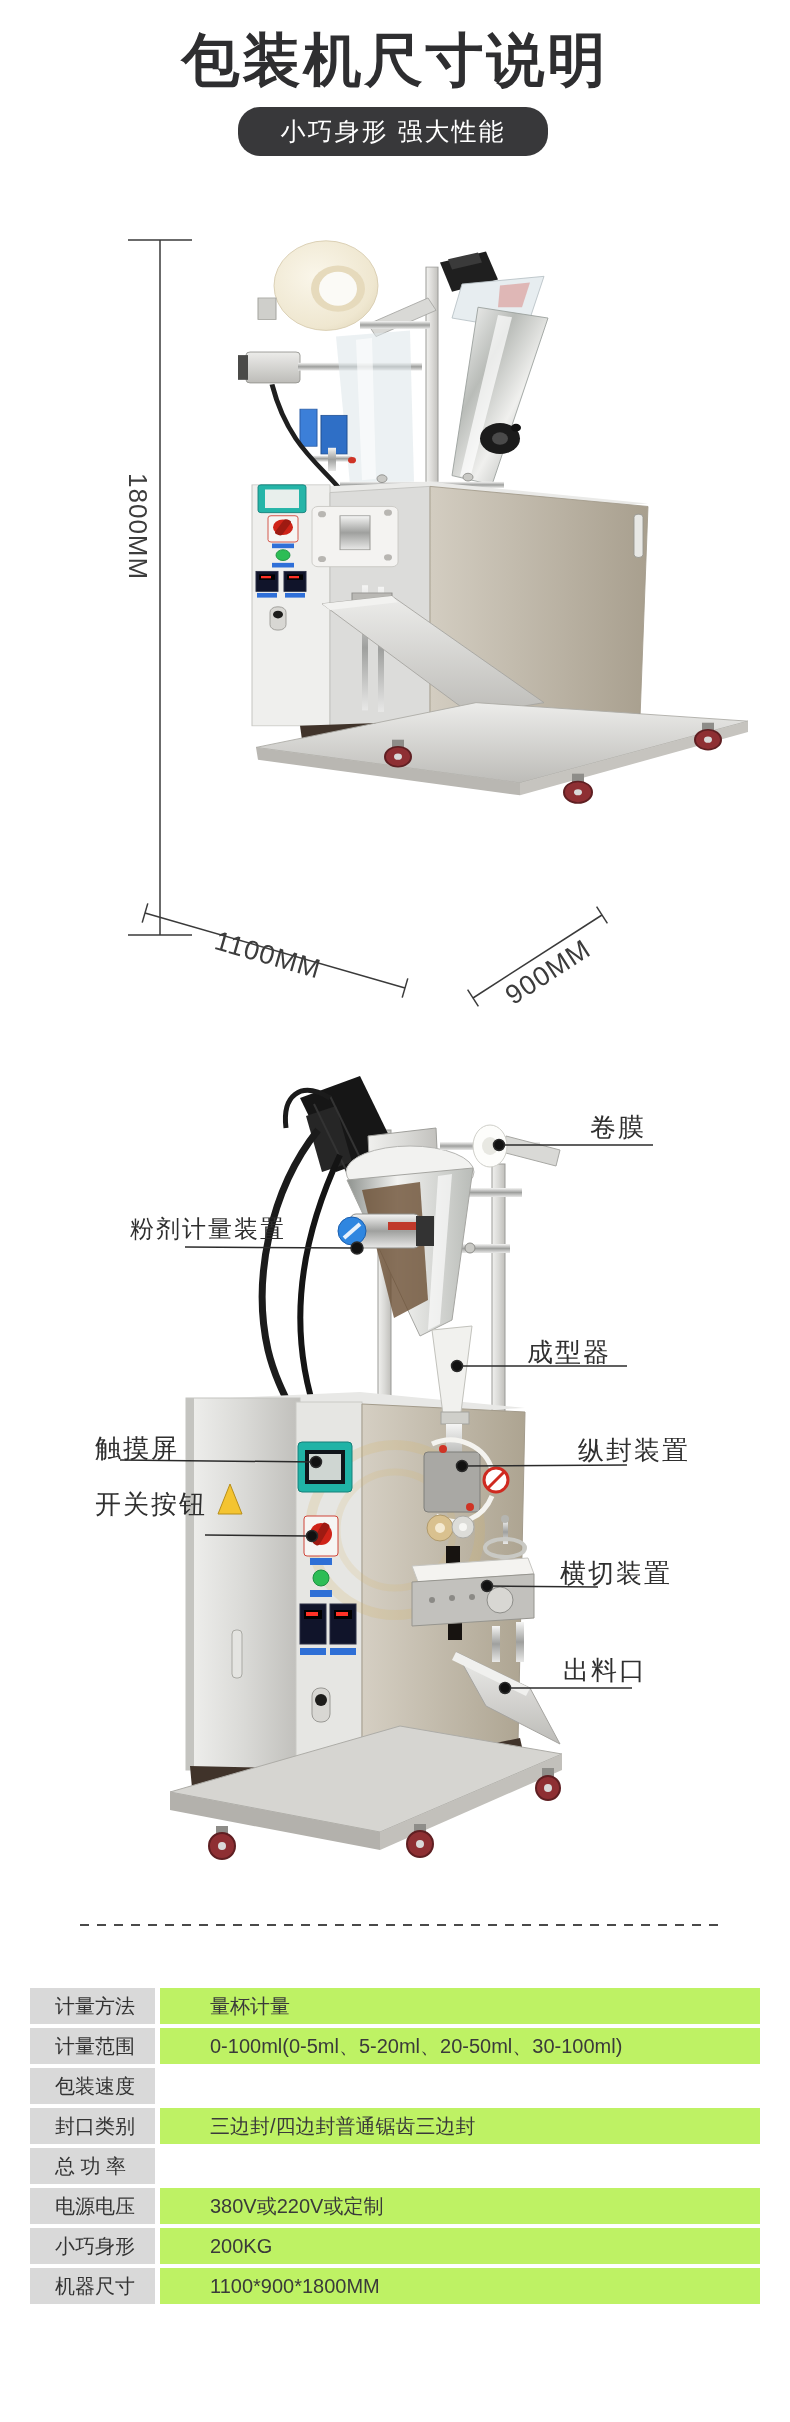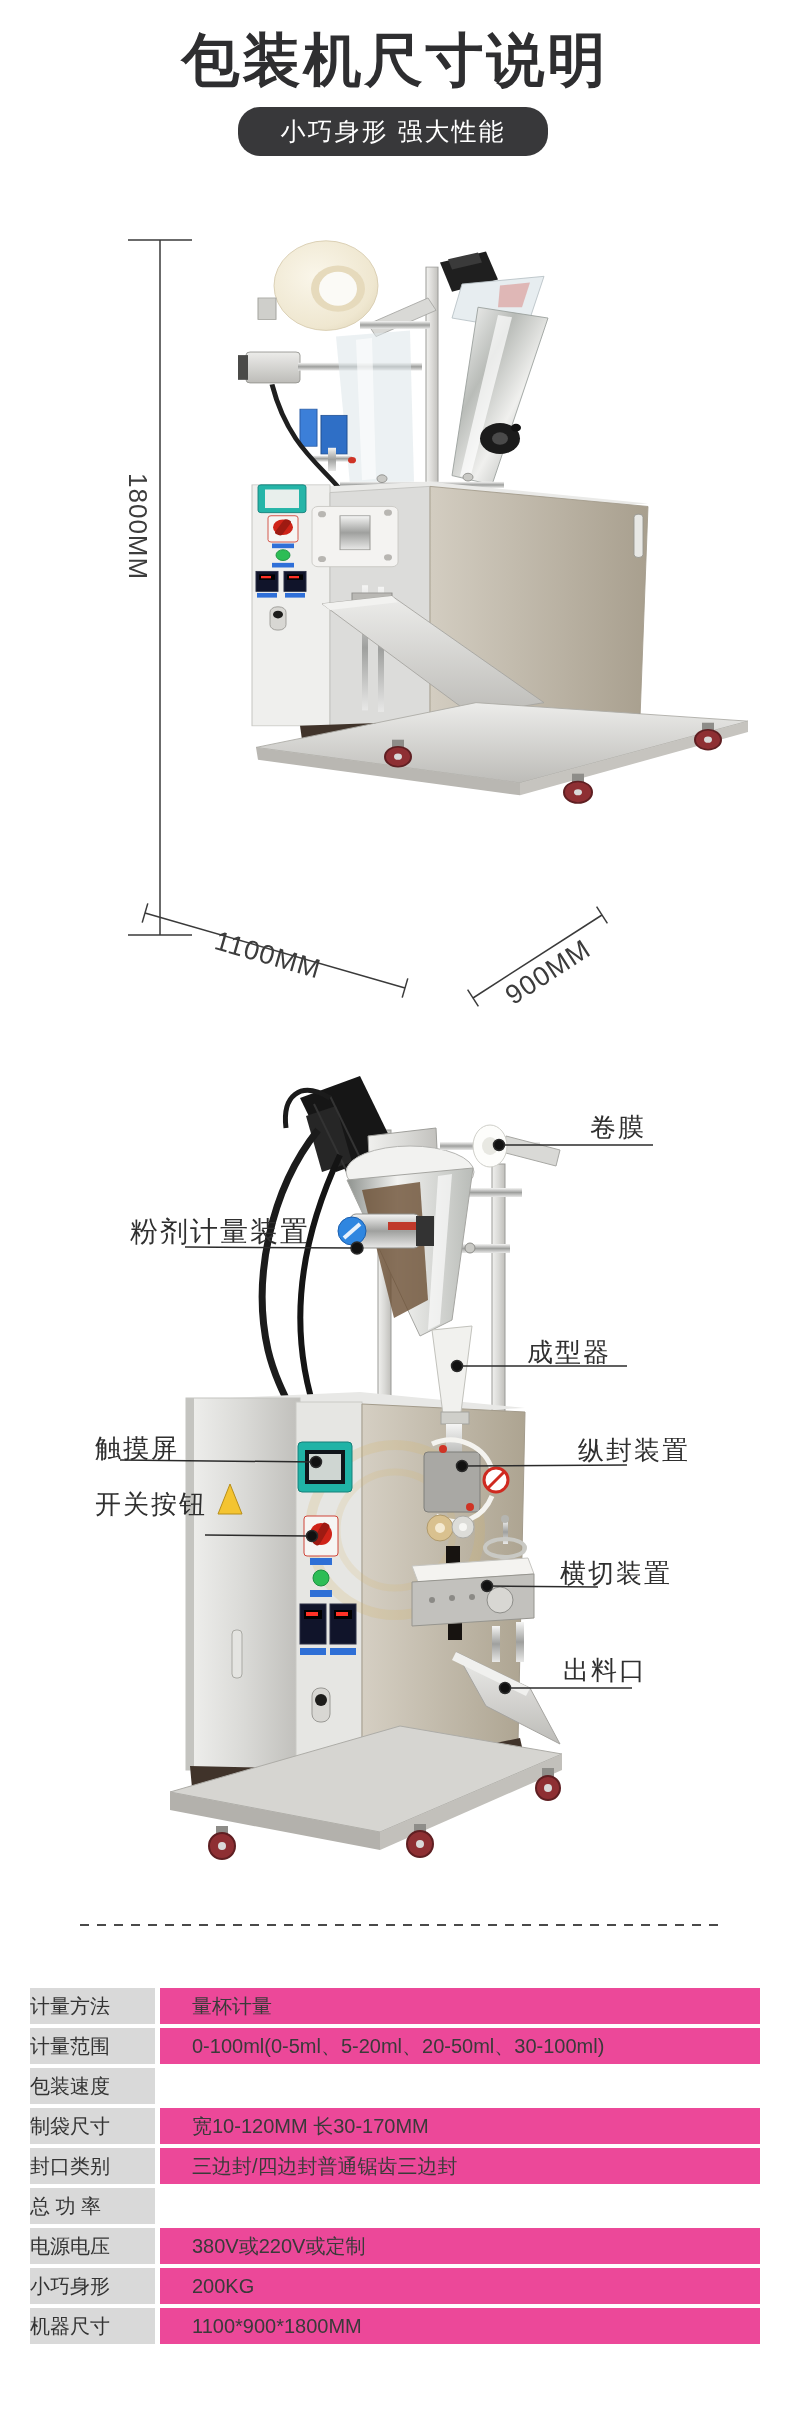--- a/index.html
+++ b/index.html
@@ -11,31 +11,31 @@
   .badge{position:absolute;left:238px;top:107px;width:310px;height:49px;border-radius:22px;
          background:#38383a;color:#ffffff;font-size:25px;letter-spacing:2px;
          display:flex;align-items:center;justify-content:center;}
   
   .figsvg{position:absolute;}
   .overlay{position:absolute;left:0;top:0;pointer-events:none;}
   
   .dim{position:absolute;color:#3c3c3c;font-size:26px;letter-spacing:1px;text-align:center;}
   
   .plabel{position:absolute;color:#2f2f2f;font-size:26px;letter-spacing:2px;white-space:nowrap;}
-  .plabel.small{font-size:28px;}
+  .plabel.small{font-size:24px;}
   
   .divider{position:absolute;left:80px;top:1924px;width:643px;height:2px;
            background:repeating-linear-gradient(90deg,#4a4a4a 0 9px,transparent 9px 17px);}
   
   .spec{position:absolute;left:30px;top:1988px;width:730px;}
   .spec-row{display:flex;height:36px;margin-bottom:4px;}
   .spec-label{width:125px;background:#d9d9d9;margin-right:5px;display:flex;align-items:center;
-              font-size:20px;color:#333;box-sizing:border-box;}
-  .spec-value{flex:1;background:#ec4899;display:flex;align-items:center;
-              padding-left:32px;font-size:20px;color:#3a3a3a;box-sizing:border-box;}
+              padding-left:25px;font-size:20px;color:#333;box-sizing:border-box;}
+  .spec-value{flex:1;background:#bef264;display:flex;align-items:center;
+              padding-left:50px;font-size:20px;color:#3a3a3a;box-sizing:border-box;}
 </style>
 </head>
 <body>
 
 <div class="page">
 
   <div class="title">包装机尺寸说明</div>
   <div class="badge">小巧身形 强大性能</div>
 
   <svg class="figsvg" style="left:200px;top:230px;" width="560" height="780" viewBox="200 230 560 1010" preserveAspectRatio="none">
@@ -405,24 +405,20 @@
       <div class="spec-value">量杯计量</div>
     </div>
     <div class="spec-row">
       <div class="spec-label">计量范围</div>
       <div class="spec-value">0-100ml(0-5ml、5-20ml、20-50ml、30-100ml)</div>
     </div>
     <div class="spec-row">
       <div class="spec-label">包装速度</div>
     </div>
     <div class="spec-row">
-      <div class="spec-label">制袋尺寸</div>
-      <div class="spec-value">宽10-120MM 长30-170MM</div>
-    </div>
-    <div class="spec-row">
       <div class="spec-label">封口类别</div>
       <div class="spec-value">三边封/四边封普通锯齿三边封</div>
     </div>
     <div class="spec-row">
       <div class="spec-label">总 功 率</div>
     </div>
     <div class="spec-row">
       <div class="spec-label">电源电压</div>
       <div class="spec-value">380V或220V或定制</div>
     </div>

